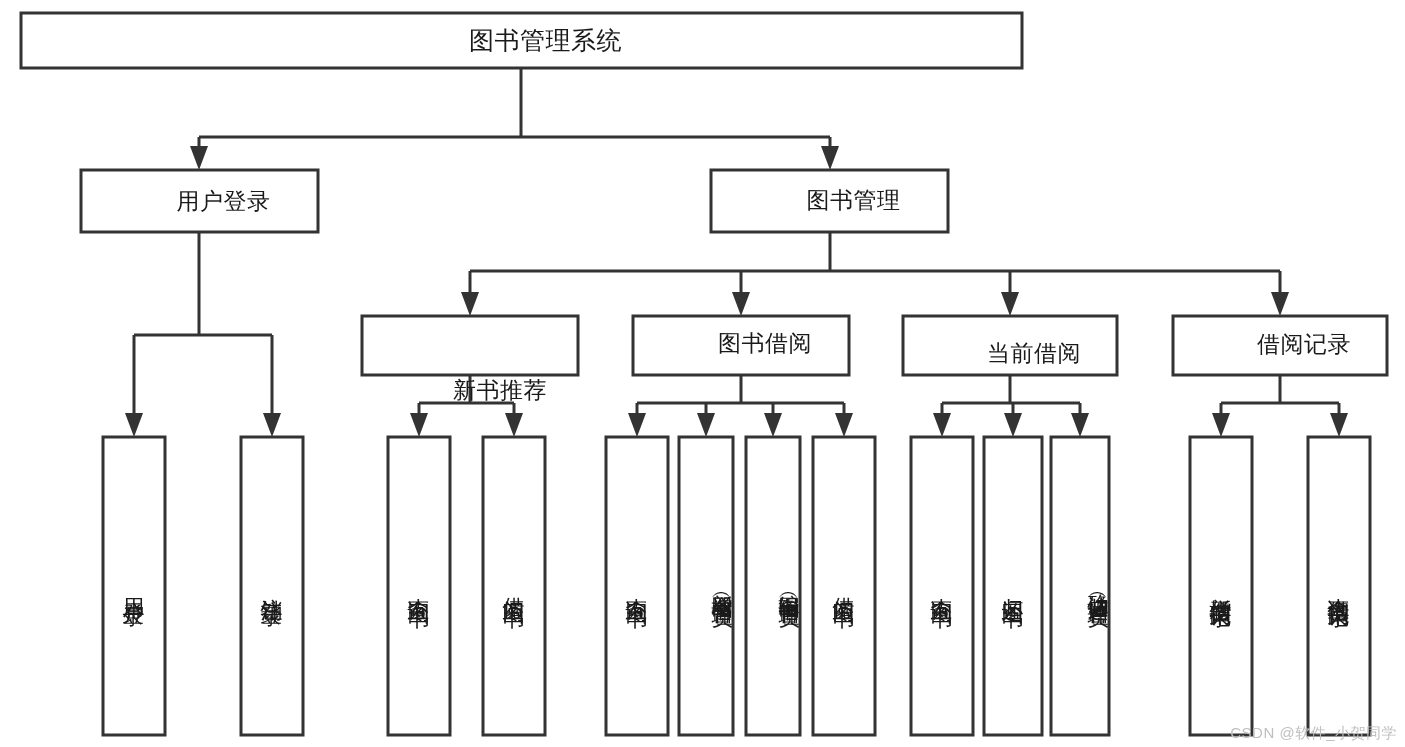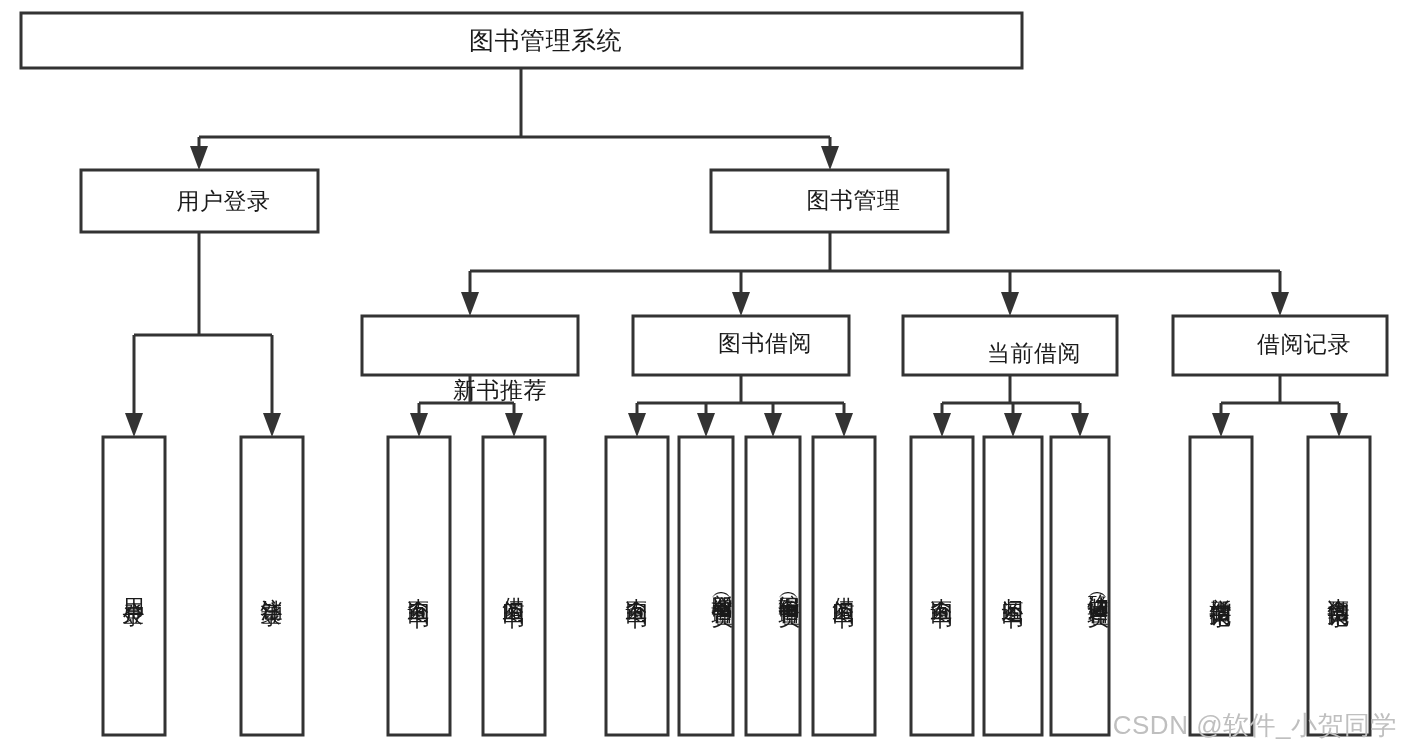--- a/index.html
+++ b/index.html
@@ -62,21 +62,21 @@
     text-orientation: upright;
     font-size: 22px;
     letter-spacing: 3px;
     padding: 4px 0;
   }
   .watermark {
     position: absolute;
     right: 8px;
     bottom: 4px;
     color: #bfbfbf;
-    font-size: 26px;
+    font-size: 15px;
     font-family: "Liberation Sans", "DejaVu Sans", sans-serif;
     letter-spacing: 0.5px;
     white-space: nowrap;
     pointer-events: none;
   }
 </style>
 </head>
 <body>
 
 <div id="diagram-root">

